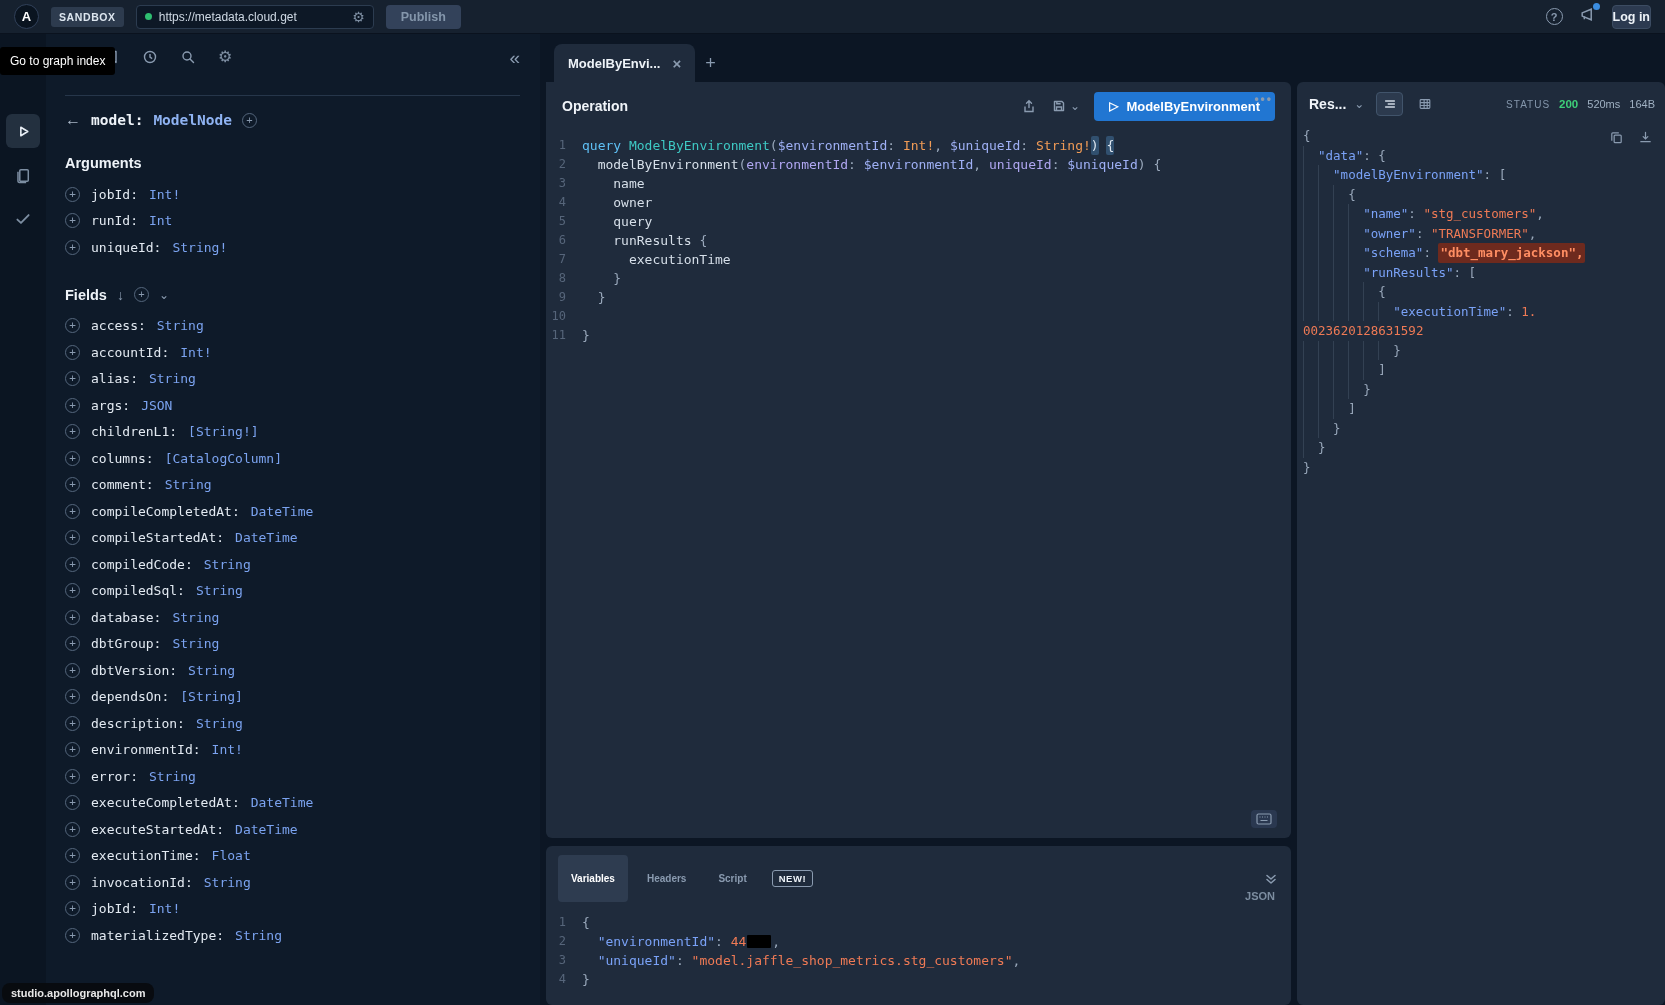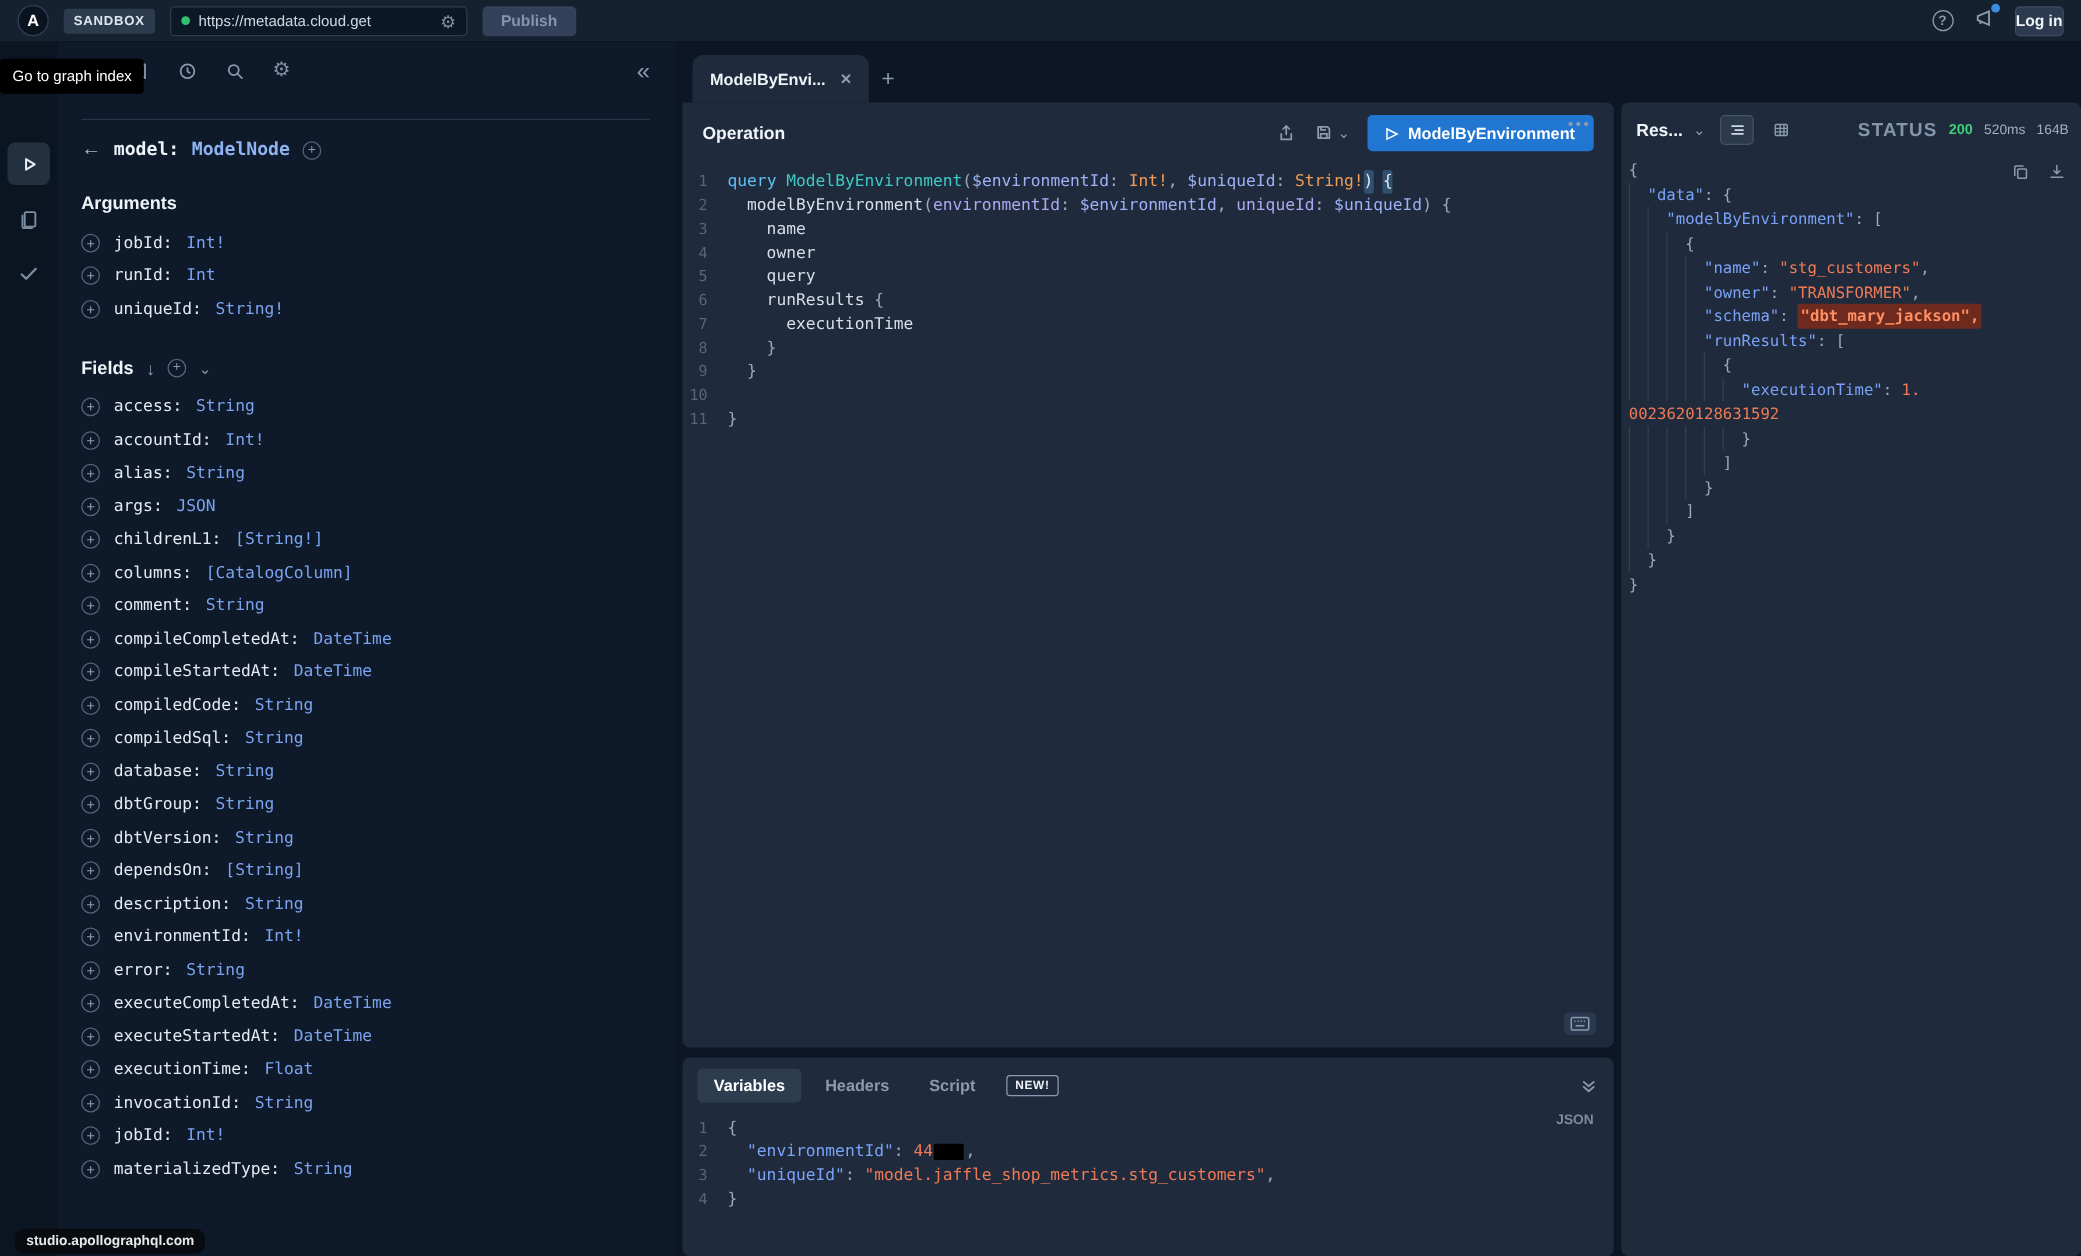--- a/index.html
+++ b/index.html
@@ -98,51 +98,51 @@
     align-self:center; margin:0 1px; }
   .ellipsis-menu { position:absolute; top:10px; right:18px; color:#8a9bb0; letter-spacing:2px;
     font-size:12px; font-weight:700; }
   .kbd-btn { position:absolute; bottom:10px; right:14px; color:#8a9bb0; background:#2a3850;
     border-radius:4px; padding:3px 5px; display:flex; }
 
   
   .vars-panel { flex:0 0 159px; margin-top:8px; background:#1f2b3c; border-radius:6px;
     display:flex; flex-direction:column; position:relative; }
   .vars-header { display:flex; align-items:center; gap:6px; padding:9px 12px 7px 12px; }
-  .vtab { padding:6px 13px; color:#8a9bb0; font-weight:700; font-size:13px; border-radius:4px; }
+  .vtab { padding:18px 13px; color:#8a9bb0; font-weight:700; font-size:10px; border-radius:4px; }
   .vtab.active { background:#2e3c50; color:#fff; }
   .new-badge { border:1px solid #8a9bb0; border-radius:3px; font-size:9.5px; font-weight:700;
     padding:2px 6px; color:#eef3f8; margin-left:6px; letter-spacing:.5px; }
   .vars-collapse { margin-left:auto; color:#8a9bb0; display:flex; }
   .json-label { position:absolute; right:16px; top:44px; color:#7c8da0; font-size:11px; font-weight:600; }
   .vars-code { padding-top:4px; font-family:"DejaVu Sans Mono", monospace; font-size:13px; }
 
   
   .rightcol { width:368px; flex:0 0 368px; display:flex; flex-direction:column; margin-right:0; }
   .right-spacer { height:48px; flex:0 0 48px; }
   .resp-panel { flex:1; min-height:0; background:#1f2b3c; border-radius:6px; display:flex;
     flex-direction:column; position:relative; }
   .resp-header { display:flex; align-items:center; gap:8px; padding:10px 10px 8px 12px; }
   .resp-title { font-size:14px; font-weight:700; color:#f0f4f9; }
   .toggle-box { width:27px; height:24px; background:#2c3a4e; border:1px solid #41546b; border-radius:4px;
     display:flex; align-items:center; justify-content:center; color:#cfd9e4; margin-left:4px; }
   .table-btn { width:27px; height:24px; display:flex; align-items:center; justify-content:center; color:#8a9bb0; }
   .resp-meta { margin-left:auto; display:flex; align-items:center; gap:9px; }
-  .status-label { font-size:15px; letter-spacing:1px; color:#8496ab; font-weight:700; }
+  .status-label { font-size:10px; letter-spacing:1px; color:#8496ab; font-weight:400; }
   .status-code { font-size:11.5px; color:#3ecf79; font-weight:700; }
   .meta-val { font-size:11px; color:#9fb0c2; }
   .resp-body { flex:1; min-height:0; position:relative; padding:2px 8px 0 6px; overflow:hidden;
     font-family:"DejaVu Sans Mono", monospace; font-size:12.5px; }
   .resp-body .code-line { height:19.5px; }
   .resp-icons { position:absolute; top:6px; right:12px; display:flex; gap:14px; color:#8a9bb0; z-index:2; }
 
   
   .tooltip { position:absolute; top:47px; left:0; background:#000; color:#fff; font-size:12px;
     padding:7px 10px; border-radius:3px; z-index:10; white-space:nowrap; }
-  .status-chip { position:absolute; left:12px; bottom:2px; background:rgba(8,11,15,.95); color:#e8e8e8;
+  .status-chip { position:absolute; left:2px; bottom:2px; background:rgba(8,11,15,.95); color:#e8e8e8;
     font-size:11px; font-weight:600; padding:4px 9px; border-radius:8px; z-index:10; }
 
   .ic { display:inline-flex; }
   .ic svg { display:block; }
 </style>
 </head>
 <body>
 
 <div class="app">
 

